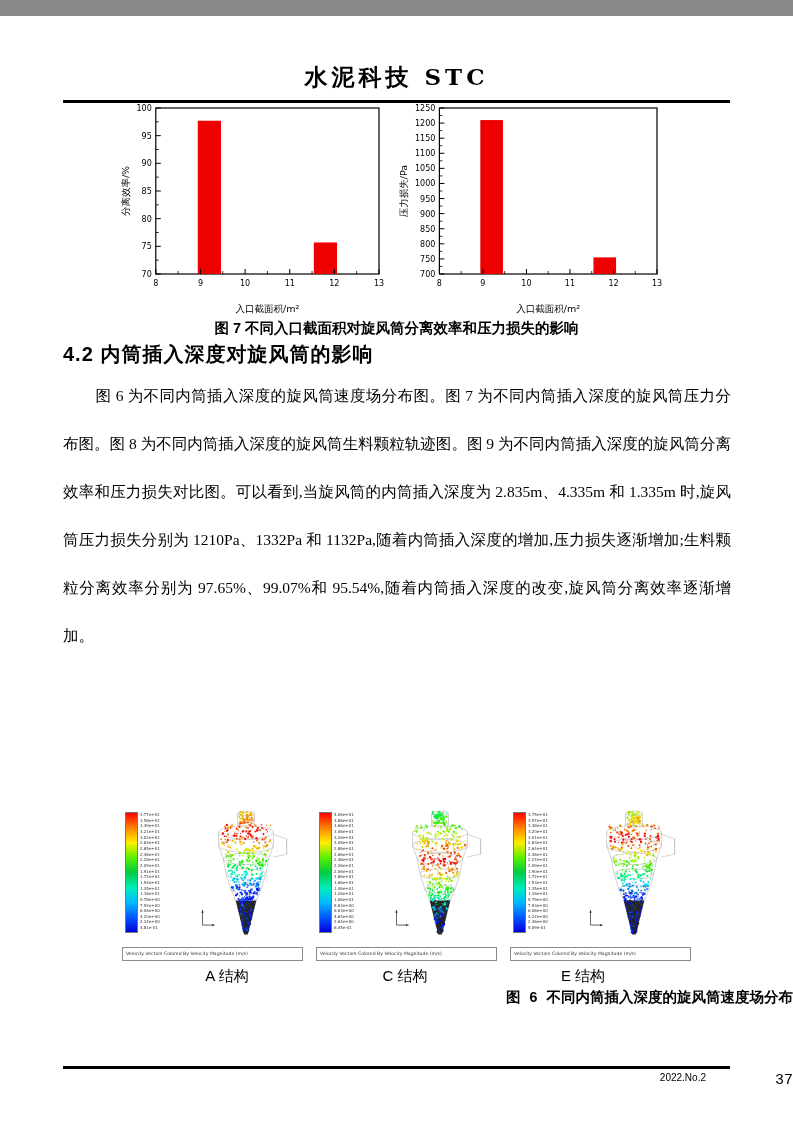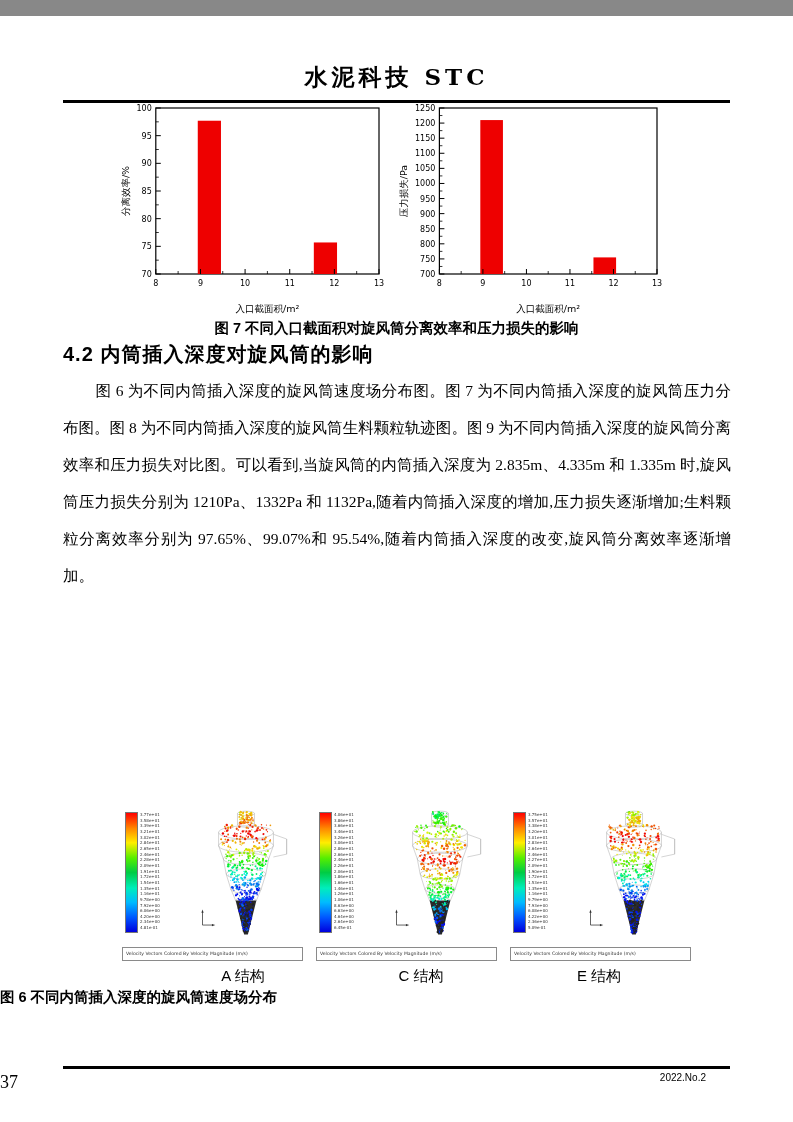--- a/index.html
+++ b/index.html
@@ -18,50 +18,50 @@
   .fig5-caption{
     position:absolute;top:303px;left:0;width:100%;text-align:center;
     font-weight:bold;font-size:14.5px;font-family:"Liberation Sans","DejaVu Sans",sans-serif;
   }
   .section-heading{
     position:absolute;top:325px;left:63px;font-size:20px;font-weight:bold;
     font-family:"Liberation Sans","DejaVu Sans",sans-serif;letter-spacing:1px;
   }
   .body-text{
     position:absolute;top:356px;left:63px;width:668px;
-    font-size:15.5px;line-height:37px;text-align:justify;
+    font-size:15.5px;line-height:48px;text-align:justify;
   }
   .body-text p{margin:0;text-indent:2.1em;}
   .fig6-row{position:absolute;top:792px;left:122px;width:566px;display:flex;justify-content:space-between;}
   .cfd-panel{position:relative;width:178px;height:153px;background:#fff;}
   .cfd-content{position:relative;width:178px;height:137px;}
   .legend-wrap{position:absolute;left:3px;top:4px;display:flex;}
   .legend-bar{width:11px;height:119px;border:0.5px solid #777;}
   .legend-labels{margin-left:2px;display:flex;flex-direction:column;}
   .legend-labels div{
     height:5.67px;font-size:4px;line-height:5.67px;color:#333;
     font-family:"DejaVu Sans","Liberation Sans",sans-serif;white-space:nowrap;
   }
   .cyclone-svg{position:absolute;right:2px;top:1px;}
   .panel-footer{
     position:absolute;left:0;bottom:0;width:176px;height:12px;
     border:1px solid #8a8a8a;background:#fff;
     font-size:4.6px;line-height:11px;color:#333;padding-left:3px;
     font-family:"DejaVu Sans","Liberation Sans",sans-serif;white-space:nowrap;overflow:hidden;
   }
-  .fig6-labels{position:absolute;top:951px;left:122px;width:566px;display:flex;justify-content:flex-end;
+  .fig6-labels{position:absolute;top:951px;left:122px;width:566px;display:flex;justify-content:center;
     font-family:"Liberation Sans","DejaVu Sans",sans-serif;}
   .fig6-labels div{width:178px;text-align:center;font-size:15px;}
   .fig6-caption{
-    position:absolute;top:972px;left:0;width:100%;text-align:left;
-    font-weight:bold;font-size:14.5px;font-family:Liberation Sans, sans-serif;
+    position:absolute;top:972px;left:0;width:100%;text-align:right;
+    font-weight:bold;font-size:14.5px;font-family:Liberation Mono, monospace;
   }
   .footer-rule{position:absolute;top:1050px;left:63px;width:667px;height:2.5px;background:#000;}
-  .footer-page{position:absolute;top:1056px;left:0;width:100%;text-align:left;font-size:18px;
-    font-family:Liberation Serif, serif;}
+  .footer-page{position:absolute;top:1056px;left:0;width:100%;text-align:right;font-size:15px;
+    font-family:Liberation Mono, monospace;}
   .footer-issue{position:absolute;top:1056px;right:87px;font-size:10px;
     font-family:"Liberation Sans","DejaVu Sans",sans-serif;}
   svg text{font-family:"DejaVu Sans","Liberation Sans",sans-serif;}
 </style>
 </head>
 <body>
 
 <div class="page">
 
   <div class="header-title">水泥科技 STC</div>

